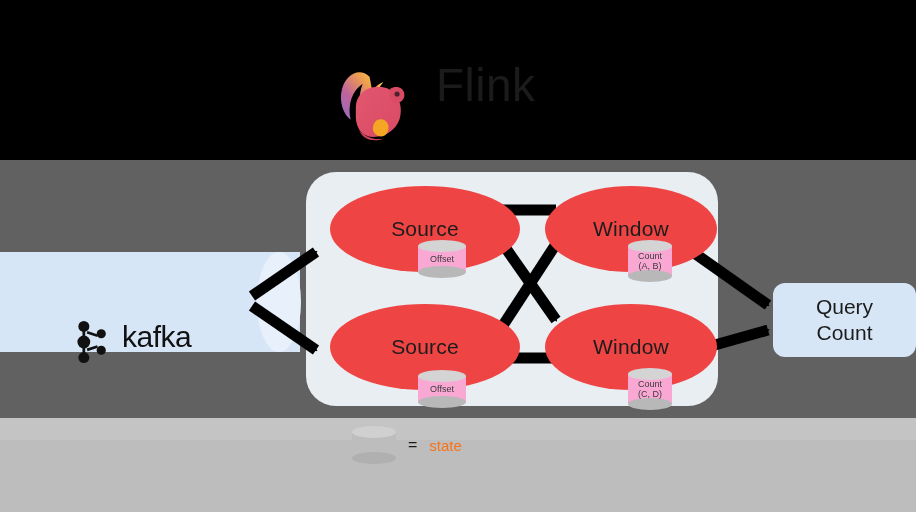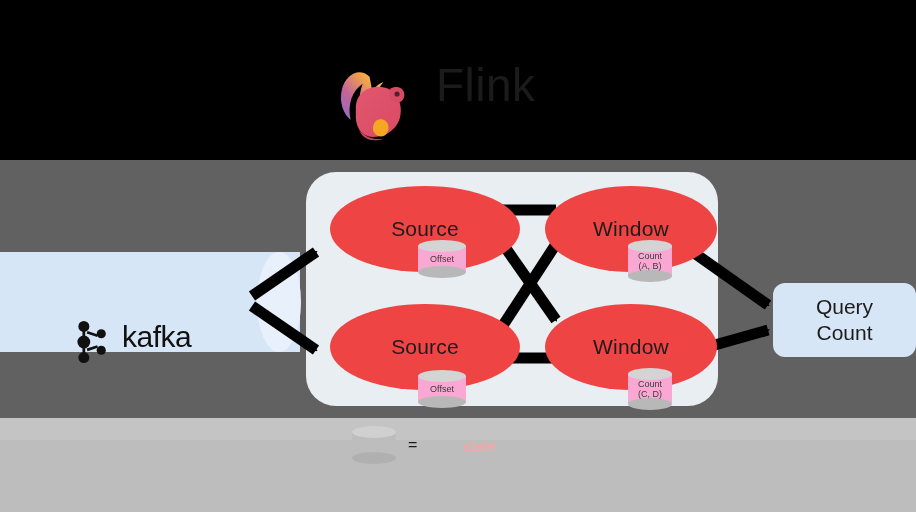--- a/index.html
+++ b/index.html
@@ -213,22 +213,21 @@
     position: absolute; left: 0; bottom: -6px;
     width: 100%; height: 12px;
     background: #b0b0b0; border-radius: 50%;
   }
   .legend-eq {
     font-size: 16px;
     color: #1a1a1a;
   }
   .legend-text {
     font-size: 15px;
-    color: #fca5a5;
-    margin-left: 34px;
+    color: #f97316;
   }
 </style>
 </head>
 <body>
 
 <div id="canvas">
 
   <div class="band band-mid"></div>
   <div class="band band-thin"></div>
   <div class="band band-low"></div>

